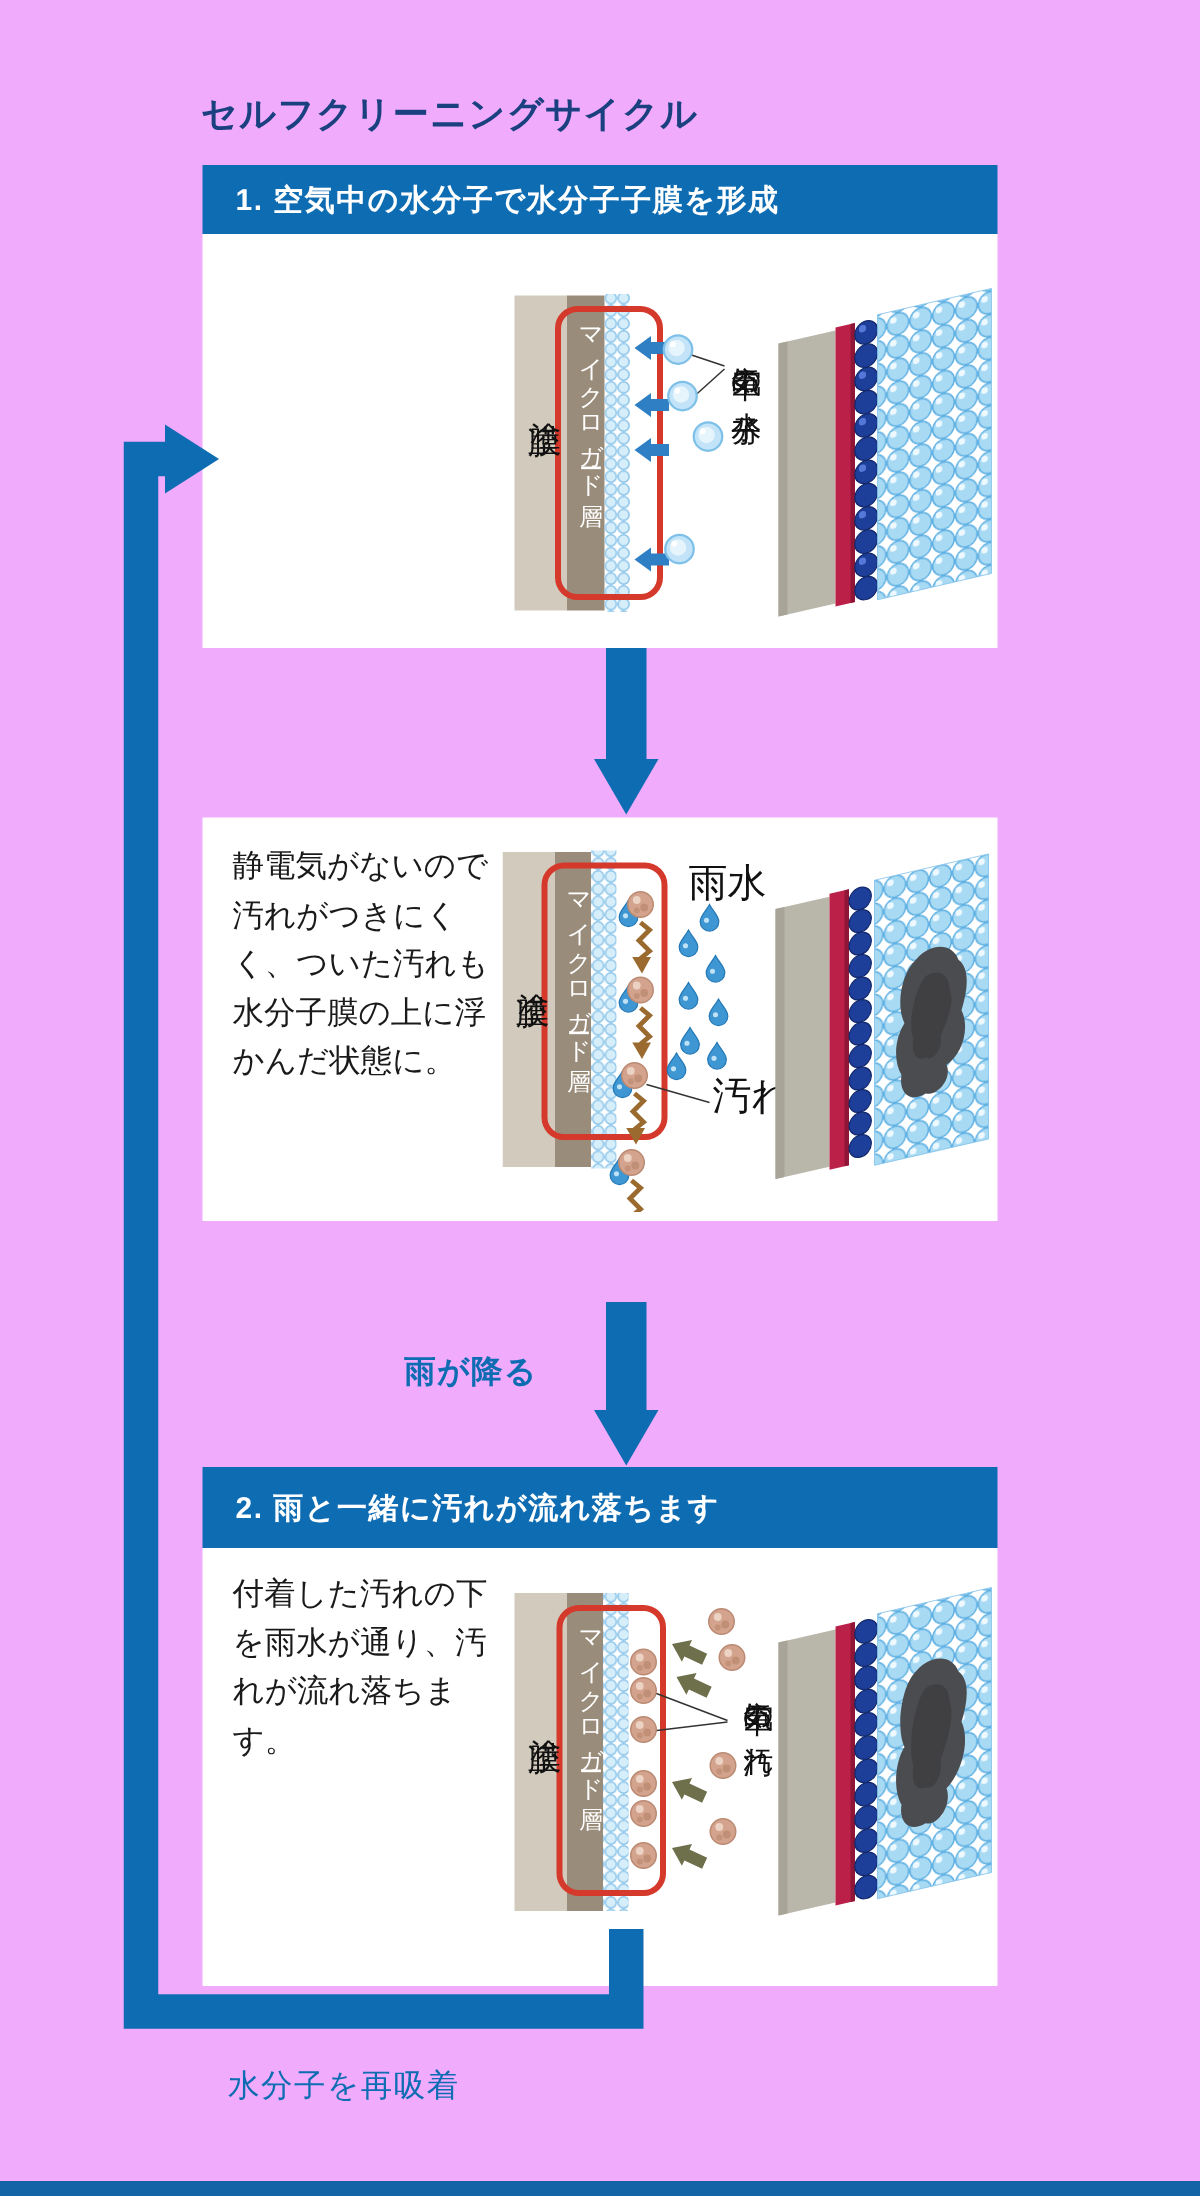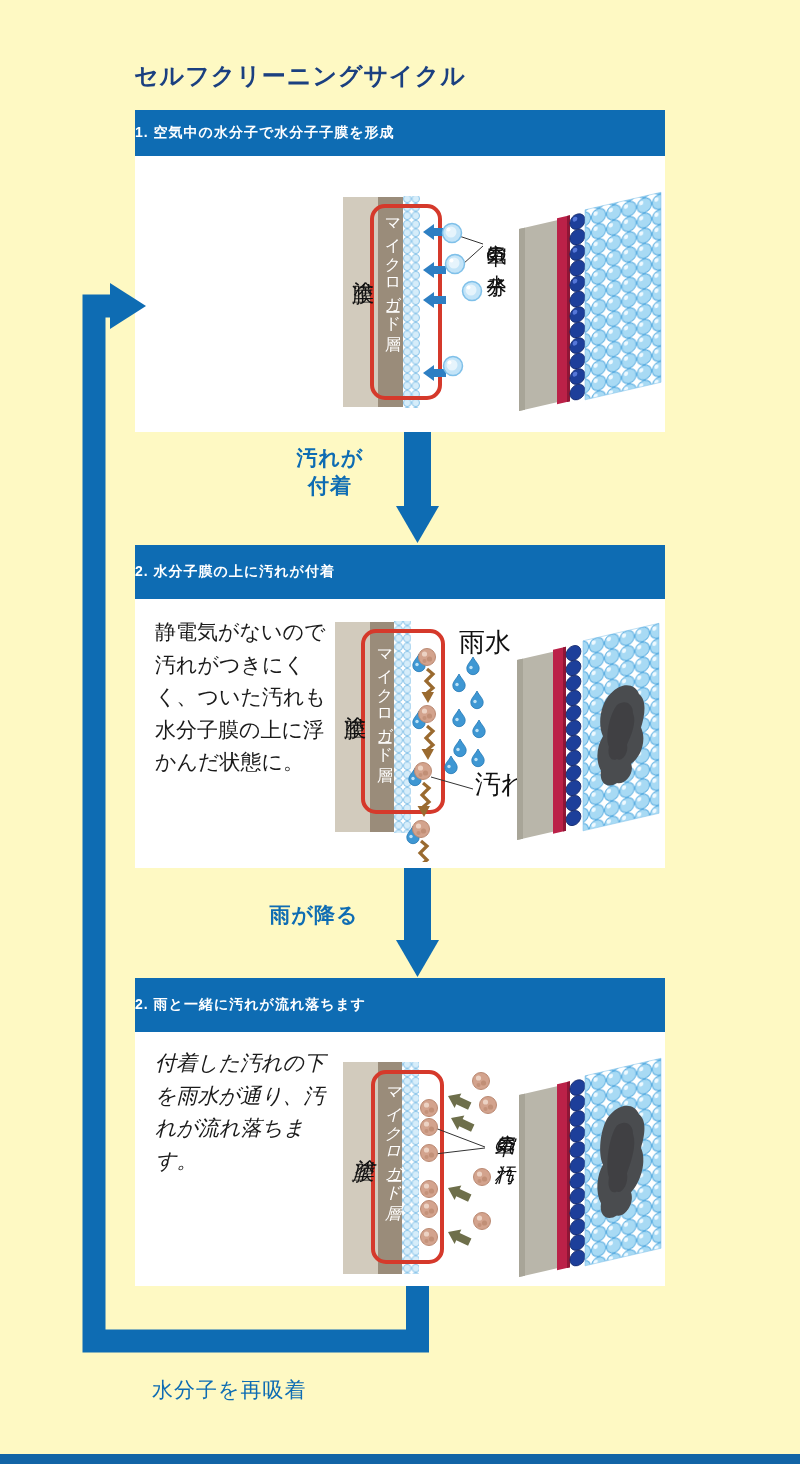--- a/index.html
+++ b/index.html
@@ -1,24 +1,24 @@
 <!DOCTYPE html>
 <html><head>
 <meta charset="utf-8">
 <style>
   html,body{margin:0;padding:0;}
   body{font-family:"Liberation Sans","DejaVu Sans",sans-serif;}
-  .page{position:relative;width:800px;height:1464px;background:#fef9c3;overflow:hidden;}
+  .page{position:relative;width:800px;height:1464px;background:#f0abfc;overflow:hidden;}
   .page-title{position:absolute;left:134px;top:60px;font-size:24px;font-weight:bold;color:#1b4080;letter-spacing:1px;}
   .panel{position:absolute;left:135px;width:530px;}
-  .panel-header{background:#0e6cb3;color:#ffffff;font-size:14px;font-weight:bold;display:flex;align-items:center;padding-left:0;letter-spacing:1px;}
+  .panel-header{background:#0e6cb3;color:#ffffff;font-size:20px;font-weight:bold;display:flex;align-items:center;padding-left:22px;letter-spacing:1px;}
   .panel-body{position:relative;background:#ffffff;}
   #panel1{top:110px;} #panel1 .panel-header{height:46px;} #panel1 .panel-body{height:276px;}
   #panel2{top:545px;} #panel2 .panel-header{height:54px;} #panel2 .panel-body{height:269px;padding-left:32px;}
-  #panel3{top:978px;} #panel3 .panel-header{height:54px;} #panel3 .panel-body{height:254px;font-style:italic;}
+  #panel3{top:978px;} #panel3 .panel-header{height:54px;} #panel3 .panel-body{height:292px;}
   .body-text{position:absolute;left:20px;width:180px;font-size:21px;line-height:1.55;color:#1a1a1a;}
   #panel1 .body-text{top:26px;} #panel2 .body-text{top:17px;} #panel3 .body-text{top:15px;}
   .xsec{position:absolute;}
   .wall{position:absolute;}
   .vlabel{position:absolute;writing-mode:vertical-rl;text-orientation:upright;color:#111;letter-spacing:2px;}
   .coat-label{font-size:22px;}
   .mg-label{font-size:16px;color:#ffffff;letter-spacing:1px;}
   .anno-label{font-size:20px;}
   .hlabel{position:absolute;font-size:26px;color:#111;}
   .trans-label{position:absolute;font-size:21px;font-weight:bold;color:#0e6cb3;text-align:center;line-height:1.35;letter-spacing:1px;}
@@ -127,21 +127,20 @@
               <circle cx="60" cy="175" r="2.4"></circle>
               <circle cx="60" cy="206" r="2.4"></circle>
           </g>
           <rect x="70" y="44" width="76" height="190" fill="url(#w1s)" stroke="#7fc0e9" stroke-width="0.5"></rect>
         </g>
       </svg>
     </div>
   </div>
 
   <div class="panel" id="panel2">
-    <div class="panel-header">2. 水分子膜の上に汚れが付着</div>
     <div class="panel-body">
       <div class="body-text">静電気がないので汚れがつきにくく、ついた汚れも水分子膜の上に浮かんだ状態に。</div>
 
       <svg class="xsec" style="left:200px;top:18px" width="200" height="245" viewBox="0 0 200 245">
         <defs>
           <pattern id="film2" width="8.5" height="8.5" patternUnits="userSpaceOnUse">
             <circle cx="4.25" cy="4.25" r="3.7" fill="#d6edfa" stroke="#8ac4e9" stroke-width="1"></circle>
           </pattern>
         </defs>
         <rect x="0" y="5" width="35" height="210" fill="#d2cbbd"></rect>
@@ -280,24 +279,20 @@
               <circle cx="62.5" cy="224.5" r="7.6"></circle>
           </g>
           <rect x="70" y="44" width="76" height="190" fill="url(#w3s)" stroke="#7fc0e9" stroke-width="0.5"></rect>
           <path d="M96,88 C106,79 120,83 124,95 C132,103 130,117 126,129 C132,143 126,163 116,171 C120,183 110,195 102,191 C92,195 84,187 86,175 C80,163 82,145 88,137 C82,123 86,95 96,88 Z" fill="#4a4c4f"></path>
           <path d="M102,101 C110,97 118,103 118,113 C122,125 116,141 112,151 C114,163 106,171 102,167 C96,169 92,161 94,151 C90,139 94,109 102,101 Z" fill="#3a3b3e" opacity="0.65"></path>
         </g>
       </svg>
     </div>
   </div>
 
-  <div class="trans-label" style="left:270px;top:444px;width:120px">
-    <div>汚れが</div>
-    <div>付着</div>
-  </div>
   <div class="trans-label" style="left:244px;top:901px;width:140px">
     <div>雨が降る</div>
     <div></div>
   </div>
   <div class="loop-label">水分子を再吸着</div>
 
   <svg class="overlay" width="800" height="1464" viewBox="0 0 800 1464">
     <g fill="#0e6cb3">
       <g>
         <rect x="404" y="432" width="27" height="75"></rect>

